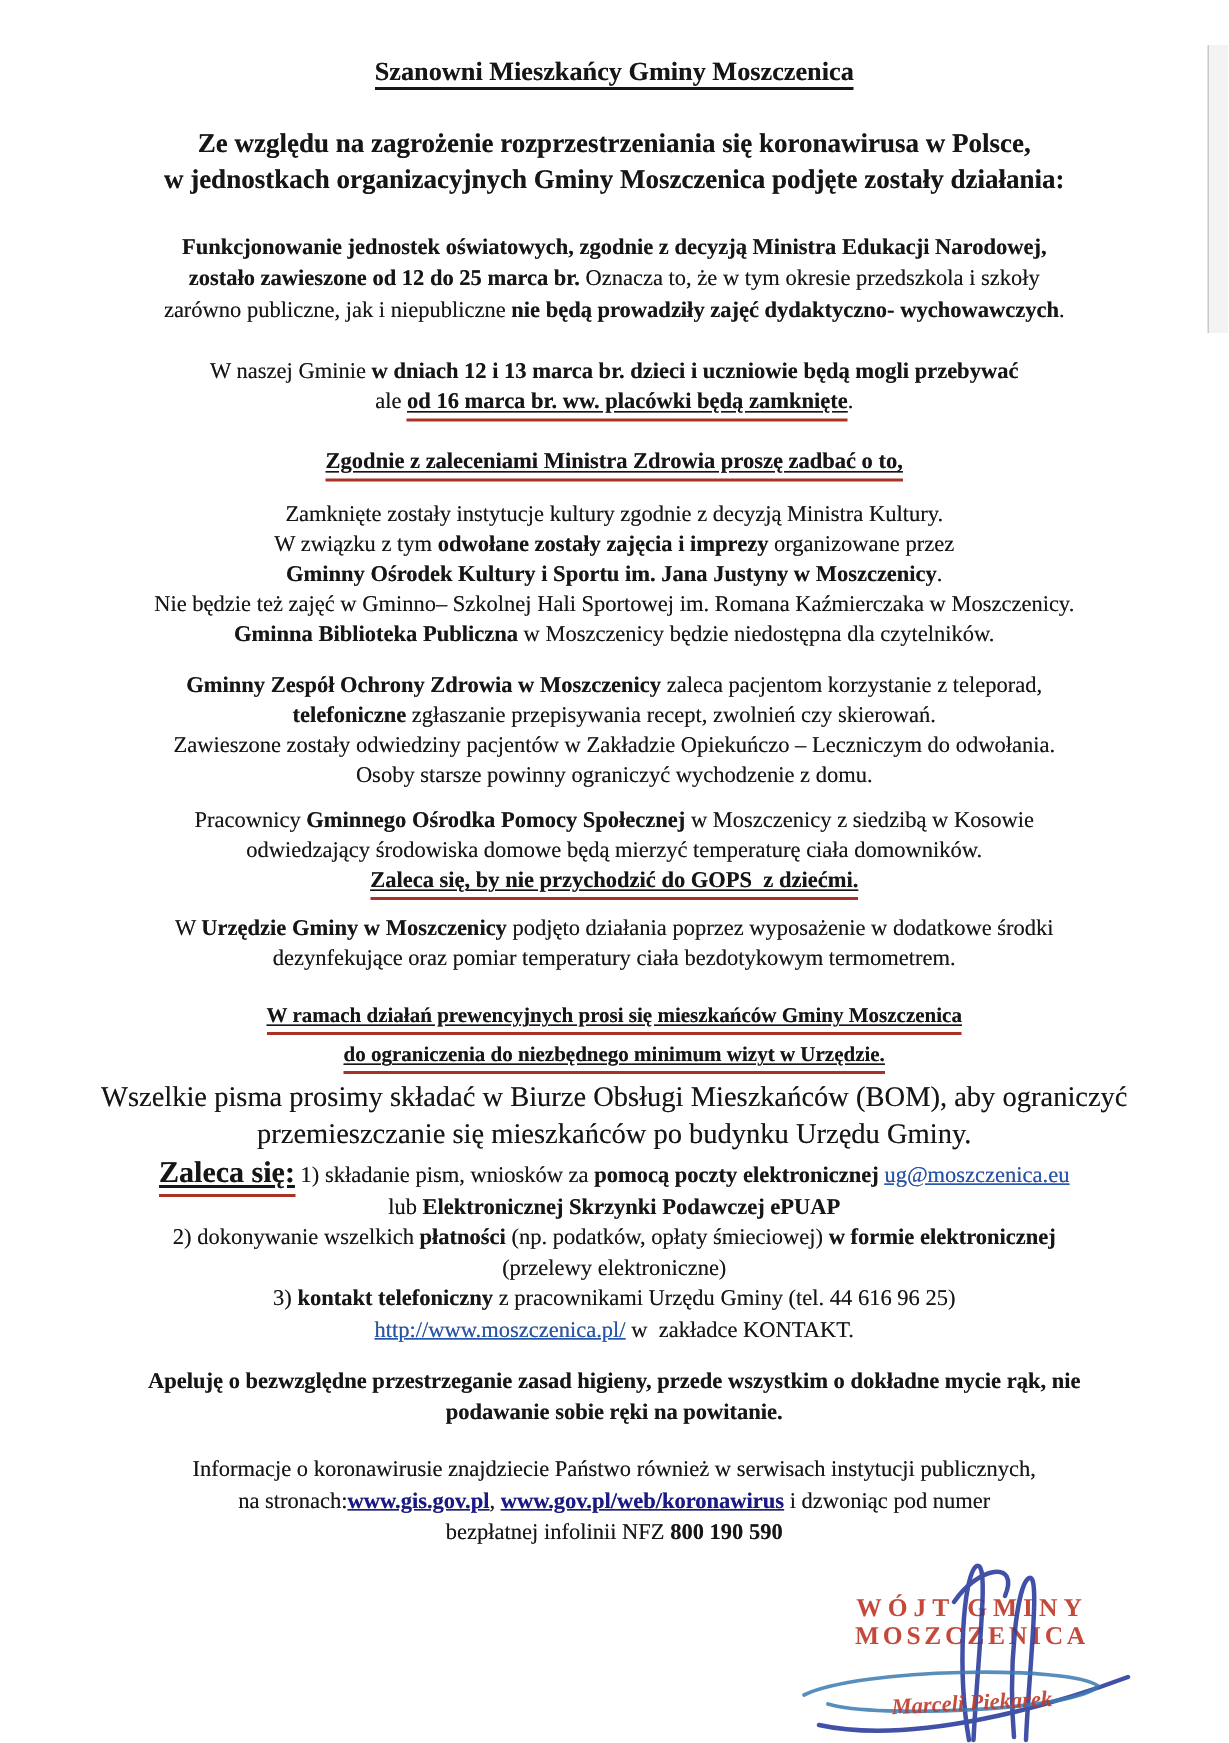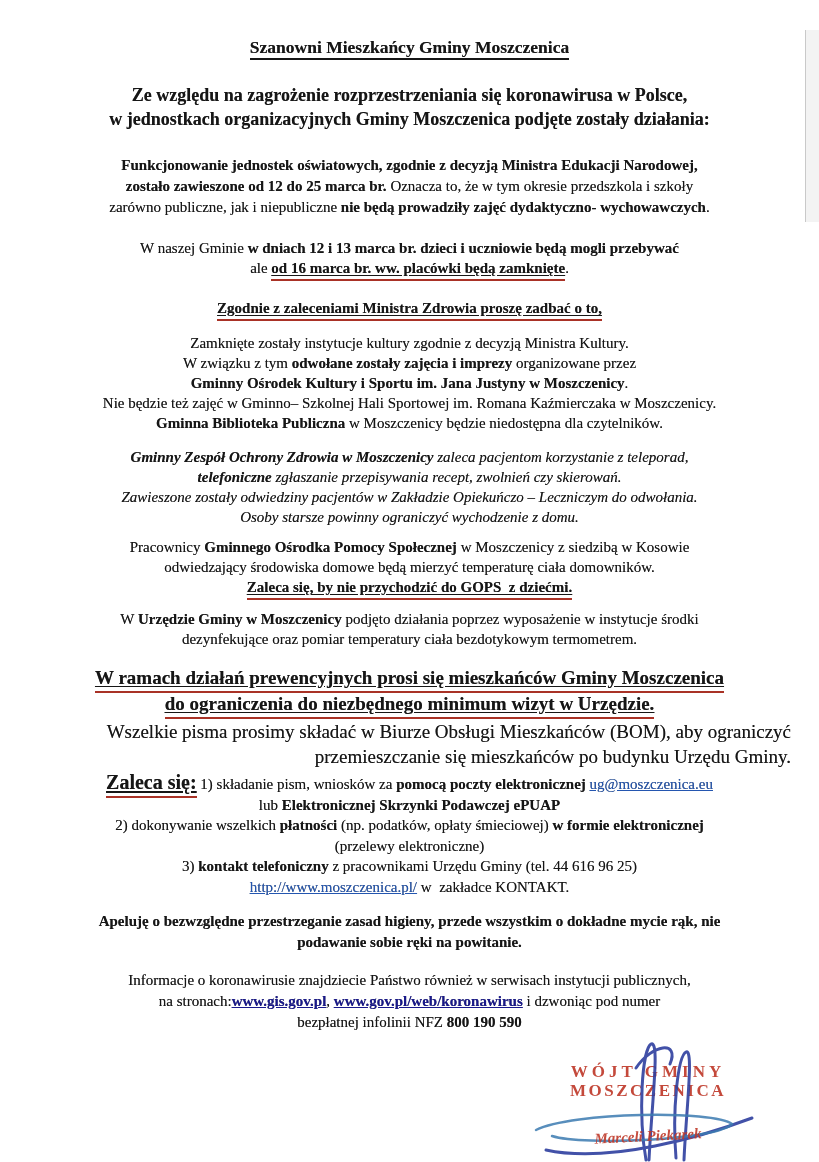--- a/index.html
+++ b/index.html
@@ -33,32 +33,32 @@
     padding-bottom:3px;
   }
   .lnk{cursor:pointer;}
   .lnk-blue{color:var(--link-blue);text-decoration:underline;}
   .lnk-navy{color:var(--link-navy);text-decoration:underline;font-weight:bold;}
   .sz-lg{font-size:20px;}
 
   .ps-title{font-size:17.5px;line-height:22px;font-weight:bold;margin-top:36px;}
   .ps-intro{font-size:18px;line-height:24px;font-weight:bold;margin-top:25px;}
   .ps-body{font-size:15px;line-height:20px;}
-  .ps-bigbold{font-size:19px;line-height:26px;font-weight:bold;}
+  .ps-bigbold{font-size:14px;line-height:26px;font-weight:bold;}
   .ps-big{font-size:19px;line-height:25px;}
 
   [data-name="para-education"]{margin-top:24px;line-height:21px;}
   [data-name="para-care"]{margin-top:20px;}
   [data-name="para-health-minister"]{margin-top:20px;line-height:21px;font-weight:bold;}
   [data-name="para-culture"]{margin-top:14px;}
-  [data-name="para-gzoz"]{margin-top:14px;font-style:italic;}
+  [data-name="para-gzoz"]{margin-top:14px;}
   [data-name="para-gops"]{margin-top:10px;}
   [data-name="para-ug"]{margin-top:12px;}
   [data-name="para-prevention"]{margin-top:16px;}
-  [data-name="para-bom"]{margin-top:2px;text-align:right;}
+  [data-name="para-bom"]{margin-top:2px;}
   [data-name="para-zalecenia"]{margin-top:3px;line-height:20.5px;}
   [data-name="para-appeal"]{margin-top:14px;font-weight:bold;line-height:21px;}
   [data-name="para-info"]{margin-top:17px;line-height:21px;}
 
   .signature{
     position:absolute;left:528px;top:1062px;width:240px;height:100px;
     text-align:center;pointer-events:none;
   }
   .stamp{
     color:var(--stamp-red);font-weight:bold;font-size:17px;line-height:19px;
@@ -110,21 +110,21 @@
         <div class="line" data-name="text-line"><span data-name="text-segment" class="b">telefoniczne</span><span data-name="text-segment"> zgłaszanie przepisywania recept, zwolnień czy skierowań.</span></div>
         <div class="line" data-name="text-line"><span data-name="text-segment">Zawieszone zostały odwiedziny pacjentów w Zakładzie Opiekuńczo – Leczniczym do odwołania.</span></div>
         <div class="line" data-name="text-line"><span data-name="text-segment">Osoby starsze powinny ograniczyć wychodzenie z domu.</span></div>
       </div>
       <div class="para ps-body" data-name="para-gops">
         <div class="line" data-name="text-line"><span data-name="text-segment">Pracownicy </span><span data-name="text-segment" class="b">Gminnego Ośrodka Pomocy Społecznej</span><span data-name="text-segment"> w Moszczenicy z siedzibą w Kosowie</span></div>
         <div class="line" data-name="text-line"><span data-name="text-segment">odwiedzający środowiska domowe będą mierzyć temperaturę ciała domowników.</span></div>
         <div class="line" data-name="text-line"><span data-name="text-segment" class="b u-kr">Zaleca się, by nie przychodzić do GOPS  z dziećmi.</span></div>
       </div>
       <div class="para ps-body" data-name="para-ug">
-        <div class="line" data-name="text-line"><span data-name="text-segment">W </span><span data-name="text-segment" class="b">Urzędzie Gminy w Moszczenicy</span><span data-name="text-segment"> podjęto działania poprzez wyposażenie w instytucje środki</span></div>
+        <div class="line" data-name="text-line"><span data-name="text-segment">W </span><span data-name="text-segment" class="b">Urzędzie Gminy w Moszczenicy</span><span data-name="text-segment"> podjęto działania poprzez wyposażenie w dodatkowe środki</span></div>
         <div class="line" data-name="text-line"><span data-name="text-segment">dezynfekujące oraz pomiar temperatury ciała bezdotykowym termometrem.</span></div>
       </div>
       <div class="para ps-bigbold" data-name="para-prevention">
         <div class="line" data-name="text-line"><span data-name="text-segment" class="b u-kr">W ramach działań prewencyjnych prosi się mieszkańców Gminy Moszczenica</span></div>
         <div class="line" data-name="text-line"><span data-name="text-segment" class="b u-kr">do ograniczenia do niezbędnego minimum wizyt w Urzędzie.</span></div>
       </div>
       <div class="para ps-big" data-name="para-bom">
         <div class="line" data-name="text-line"><span data-name="text-segment">Wszelkie pisma prosimy składać w Biurze Obsługi Mieszkańców (BOM), aby ograniczyć</span></div>
         <div class="line" data-name="text-line"><span data-name="text-segment">przemieszczanie się mieszkańców po budynku Urzędu Gminy.</span></div>
       </div>

